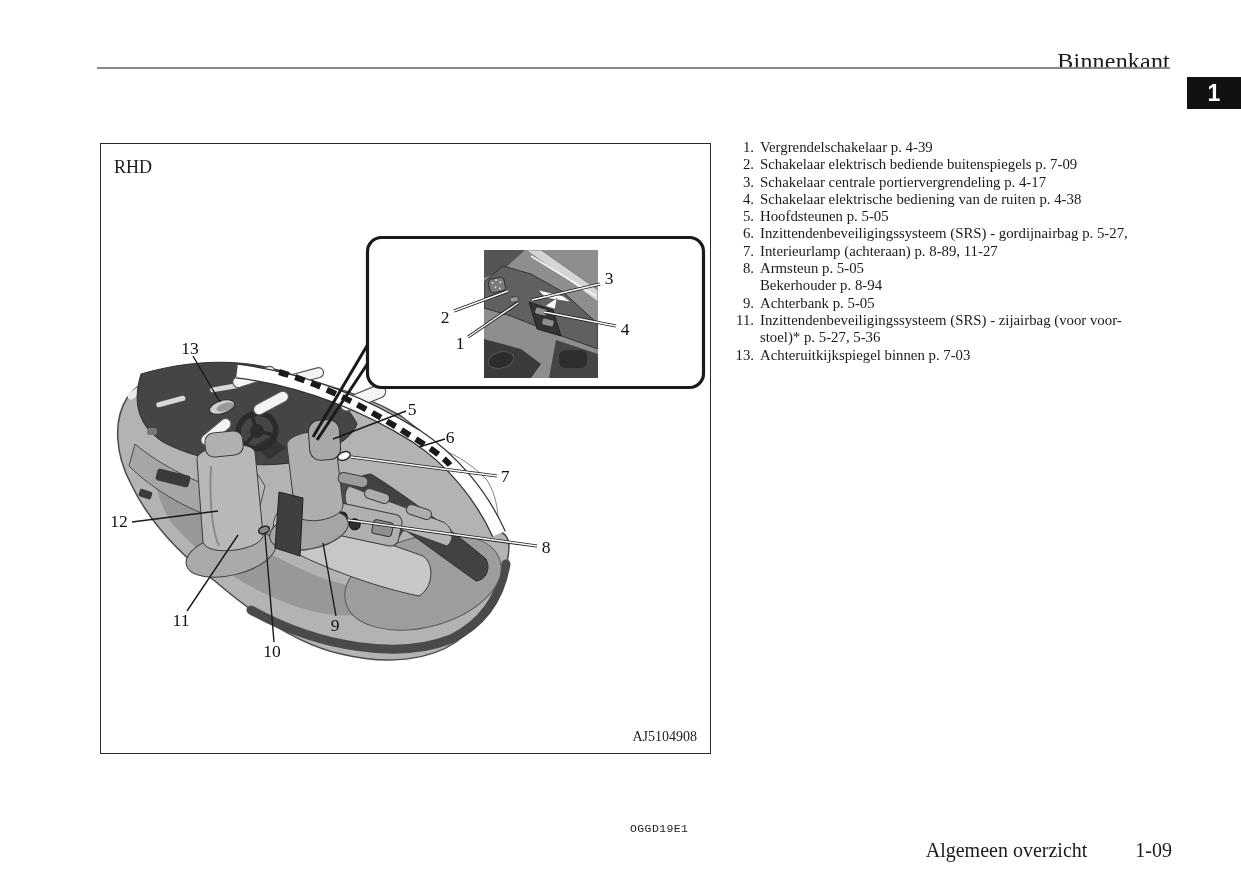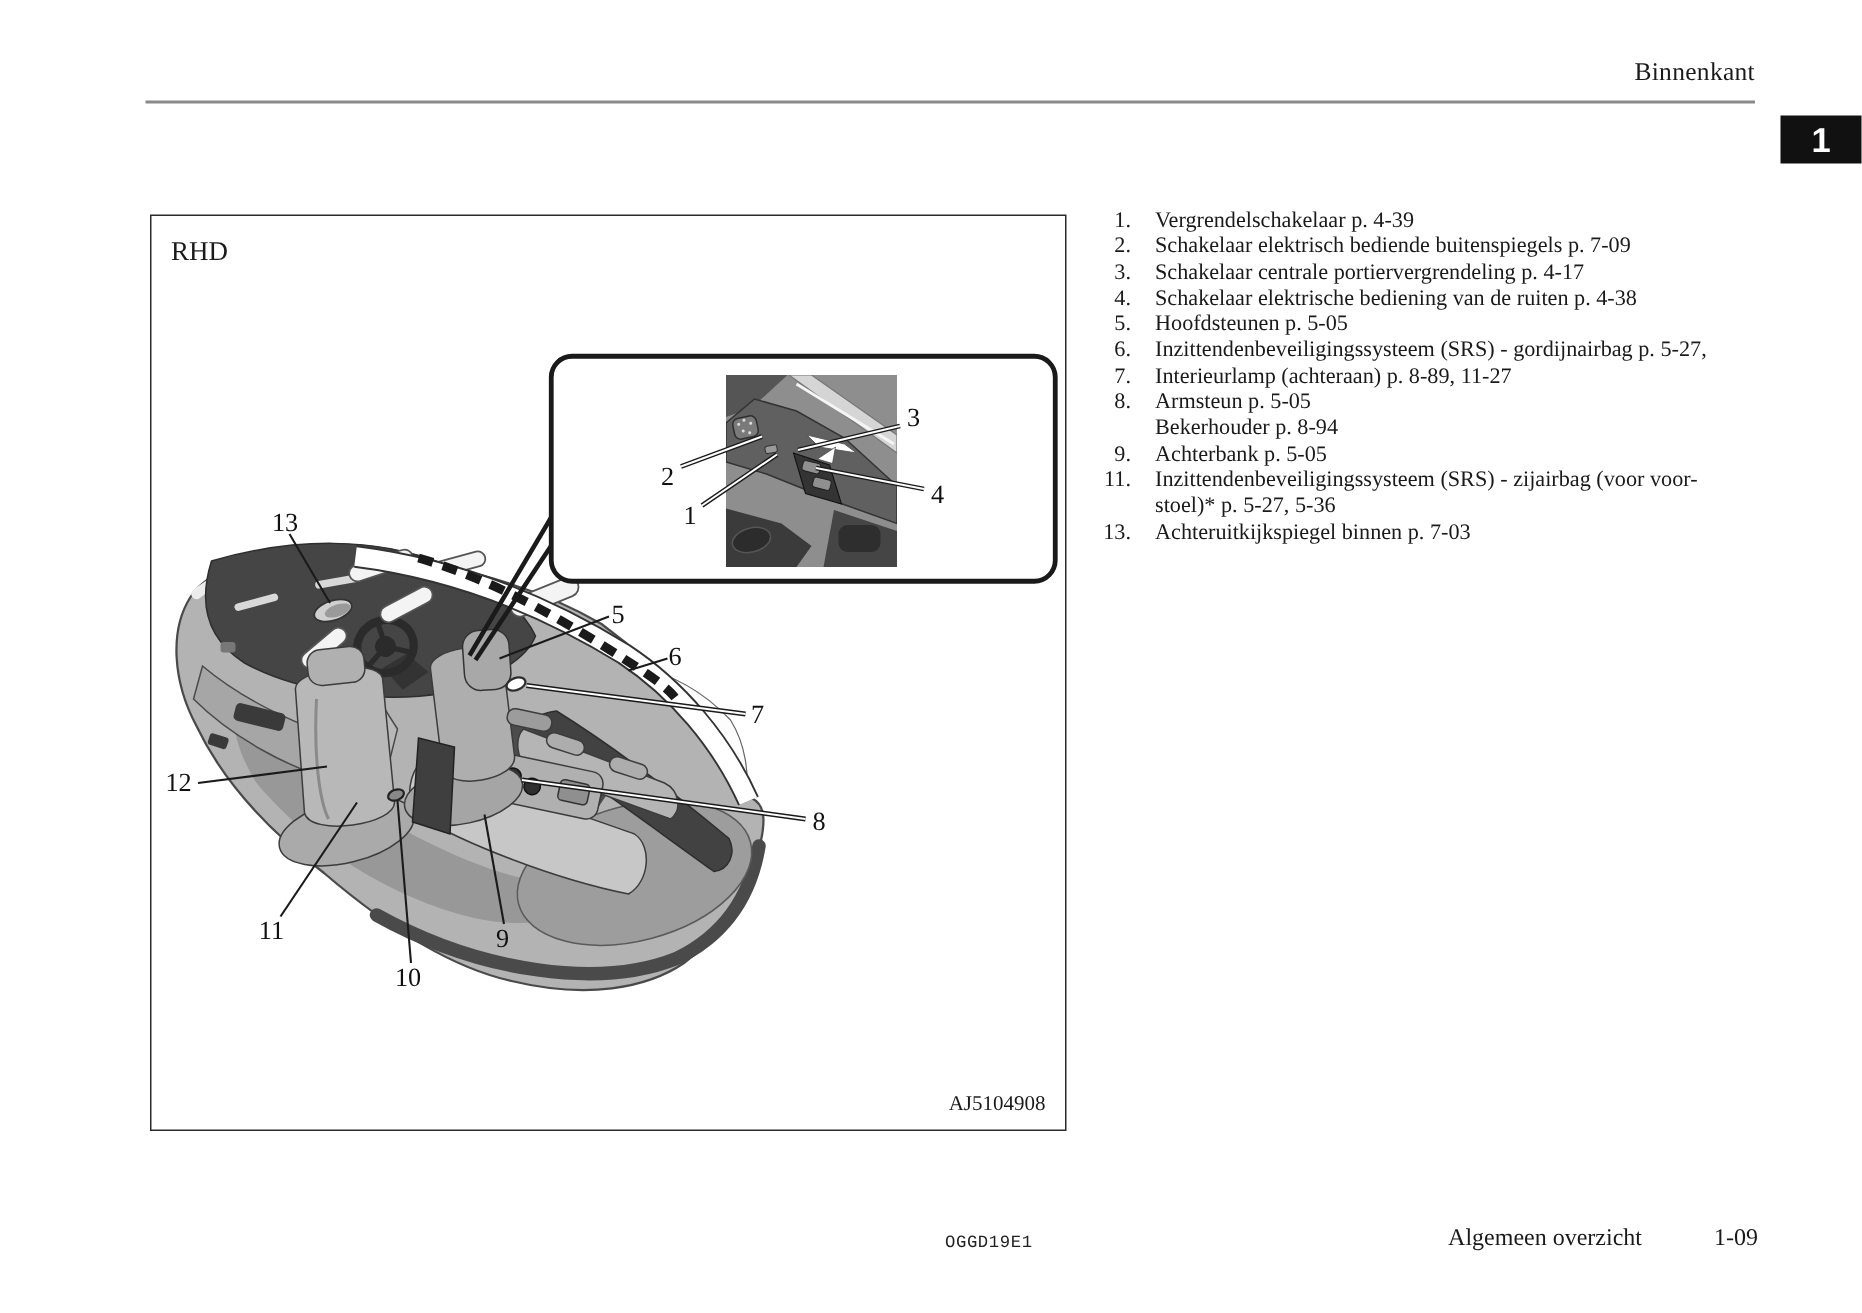--- a/index.html
+++ b/index.html
@@ -1,47 +1,47 @@
 <!DOCTYPE html>
 <html><head>
 <meta charset="utf-8">
 <style>
   html,body{margin:0;padding:0;}
   body{
     width:1241px;height:875px;position:relative;background:#ffffff;
     font-family:"Liberation Serif",serif;color:#1a1a1a;overflow:hidden;
   }
   
-  .hdr-title{position:absolute;top:38px;right:71px;font-size:17px;letter-spacing:.2px;}
+  .hdr-title{position:absolute;top:48px;right:71px;font-size:24px;letter-spacing:.2px;}
   .hdr-rule{position:absolute;top:67px;left:97px;width:1073px;height:2px;background:#8a8a8a;}
   .chapter-tab{
     position:absolute;top:77px;right:0;width:54px;height:32px;background:#111;
     display:flex;align-items:center;justify-content:center;
   }
   .chapter-tab span{color:#fff;font-family:"Liberation Sans",sans-serif;font-weight:bold;font-size:23px;}
   
   .figure-box{
     position:absolute;left:100px;top:143px;width:609px;height:609px;
     border:1px solid #2b2b2b;background:#fff;
   }
   .figure-box svg{position:absolute;left:0;top:0;}
   .drive-label{position:absolute;left:13px;top:13px;font-size:18px;}
   .figure-code{position:absolute;right:13px;bottom:8px;font-size:14px;}
   
   .legend{position:absolute;left:728px;top:139px;width:478px;font-size:14.8px;line-height:17.3px;}
   .legend .row{display:flex;}
   .legend .num{flex:0 0 26px;text-align:right;white-space:nowrap;}
-  .legend .txt{margin-left:16px;}
+  .legend .txt{margin-left:6px;}
   .legend .txt div{white-space:nowrap;}
   
   .doc-code{
     position:absolute;left:630px;top:822px;
     font-family:Liberation Mono, monospace;font-size:11.5px;letter-spacing:.4px;color:#222;
   }
-  .footer-right{position:absolute;top:817px;right:69px;display:flex;gap:48px;font-size:16px;}
+  .footer-right{position:absolute;top:839px;right:69px;display:flex;gap:48px;font-size:20px;}
 </style>
 </head>
 <body>
 
 <div class="hdr-title">Binnenkant</div>
 <div class="hdr-rule"></div>
 <div class="chapter-tab">
   <span>1</span>
 </div>
 

